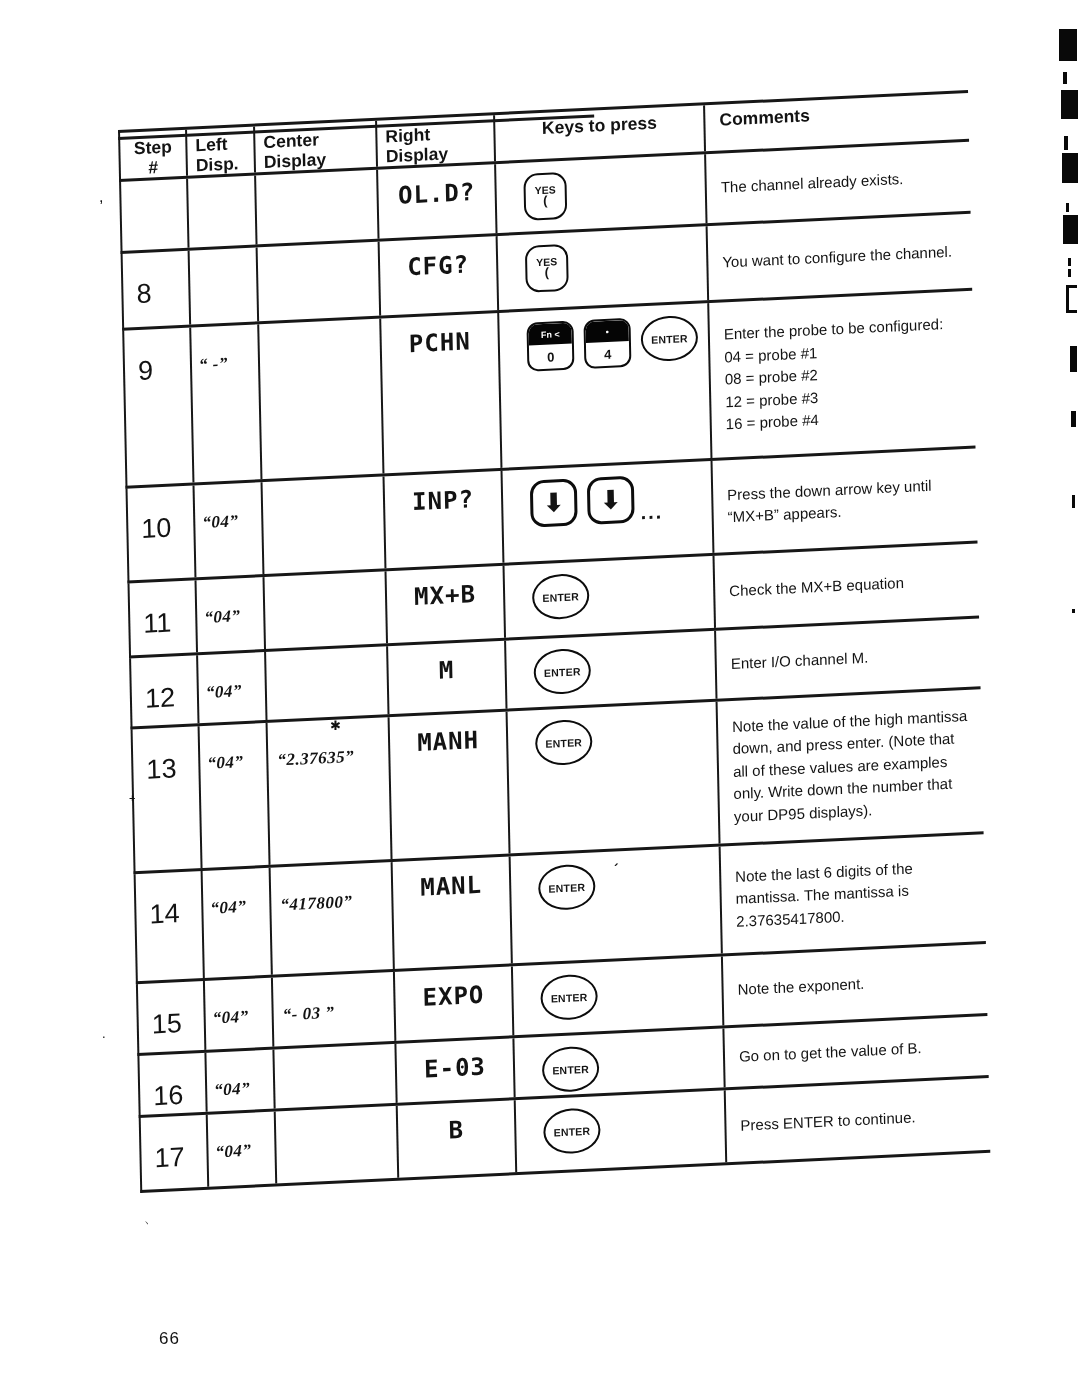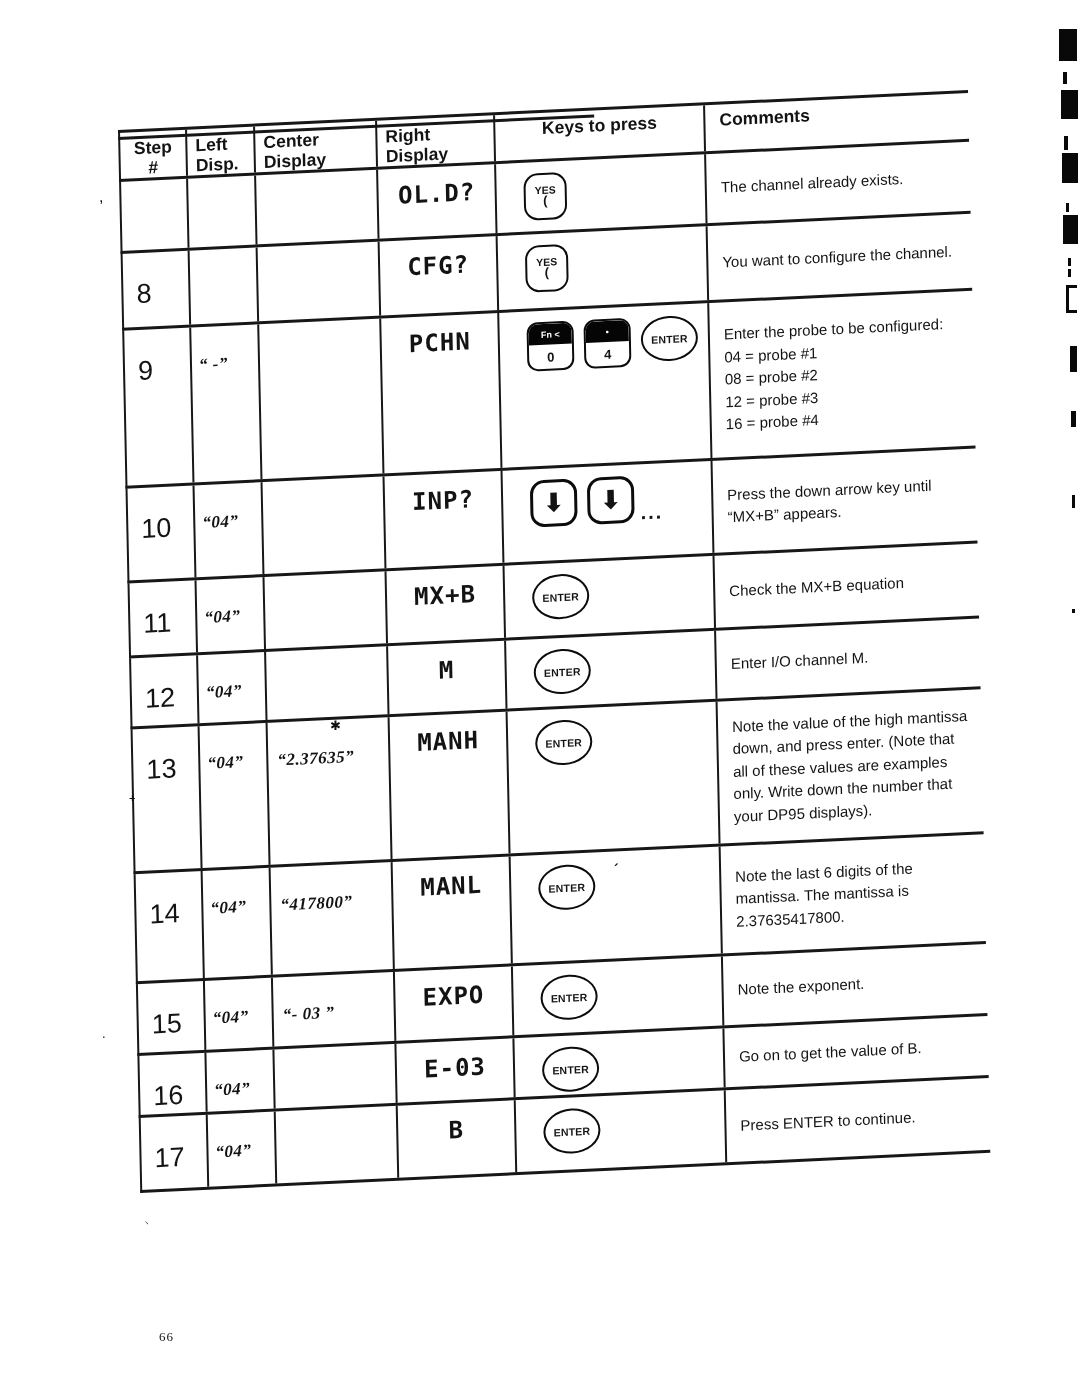--- a/index.html
+++ b/index.html
@@ -76,21 +76,21 @@
 
   
   .artifact{position:absolute;background:#090909;}
   .artifact-bracket{
     position:absolute;left:1066px;top:285px;width:11px;height:28px;background:transparent;
     border-left:3.5px solid #090909;border-top:3px solid #090909;border-bottom:3px solid #090909;
     box-sizing:border-box;
   }
   .speck{position:absolute;color:#111;}
 
-  .page-number{position:absolute;left:159px;top:1329px;font-size:13px;letter-spacing:1px;font-family:Liberation Serif, serif;}
+  .page-number{position:absolute;left:159px;top:1329px;font-size:17px;letter-spacing:1px;}
 </style>
 </head>
 <body>
 
 <div class="page">
 
   <div class="table">
     <div class="ghost-topline"></div>
 
     <div class="row headerrow hh">

